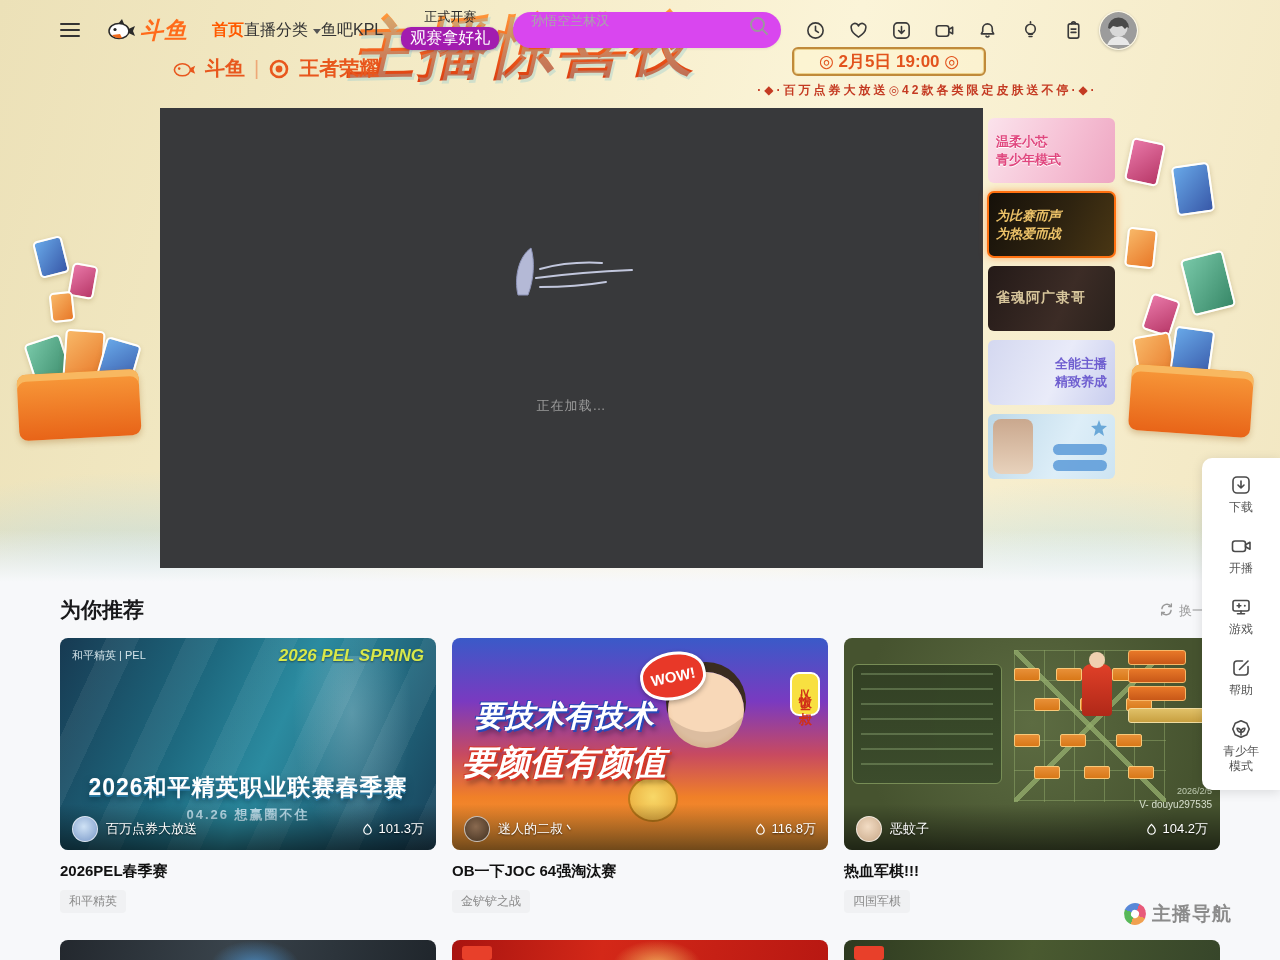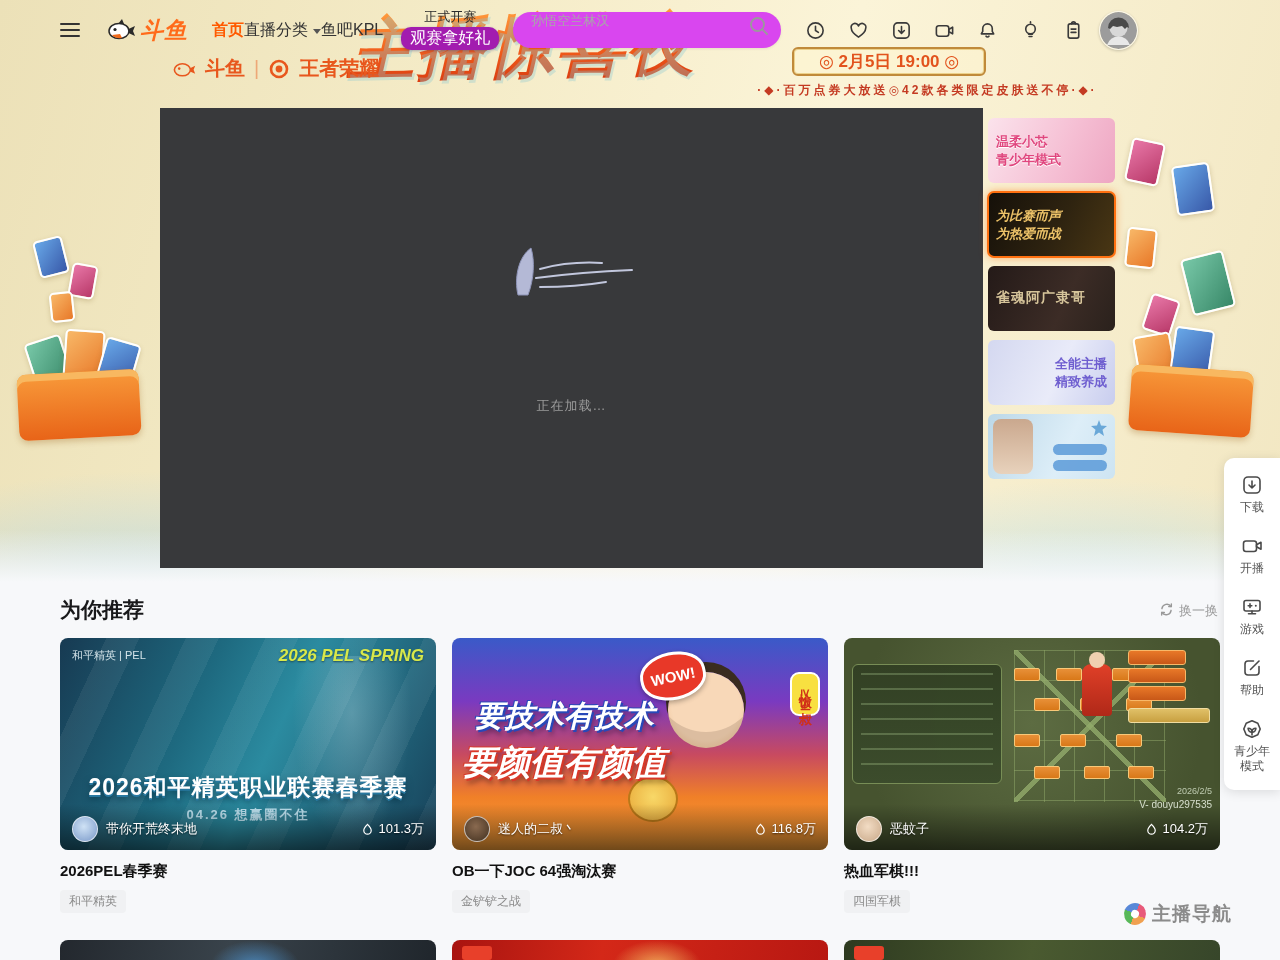--- a/index.html
+++ b/index.html
@@ -102,21 +102,21 @@
   .sc5 .sc-line2{color:#e8c8f8;font-weight:700;font-size:11px;text-align:right}
   .sc6{background:linear-gradient(115deg,#bcd8e8,#ddeef8 60%,#cde4f2)}
   .sc6::before{content:"";position:absolute;left:5px;top:5px;width:40px;height:55px;border-radius:8px;
     background:linear-gradient(180deg,#caa88e,#e8d2bc)}
   .sc-pill{position:absolute;right:8px;width:54px;height:11px;border-radius:6px;background:#5a9ad8;opacity:.85}
   .sc-pill.p1{top:30px}.sc-pill.p2{top:46px}
   .sc-star{position:absolute;right:8px;top:6px}
 
   
   .toolbar{position:absolute;top:458px;right:0;width:48px;background:#fff;border-radius:10px 0 0 10px;
-    box-shadow:0 2px 12px rgba(0,0,0,.12);padding:16px 4px;z-index:30;display:flex;flex-direction:column;gap:20px;align-items:center}
+    box-shadow:0 2px 12px rgba(0,0,0,.12);padding:16px 15px;z-index:30;display:flex;flex-direction:column;gap:20px;align-items:center}
   .tool{display:flex;flex-direction:column;align-items:center;gap:4px;cursor:pointer;color:#4a4a4a}
   .tool b{font-weight:400;font-size:12px;color:#555;text-align:center;line-height:1.25;width:40px}
 
   
   .section-title{position:absolute;top:596px;left:60px;margin:0;font-size:21px;font-weight:800;color:#18181a;z-index:5}
   .refresh{position:absolute;top:602px;right:62px;display:flex;gap:5px;color:#999;font-size:13px;cursor:pointer;z-index:5}
   .cards{position:absolute;top:638px;left:60px;display:grid;grid-template-columns:repeat(3,376px);gap:16px;z-index:5}
   .thumb{width:376px;height:212px;border-radius:8px;position:relative;overflow:hidden;cursor:pointer}
   .meta{position:absolute;left:0;right:0;bottom:0;height:46px;display:flex;align-items:center;
     padding:12px 12px 8px;box-sizing:border-box;background:linear-gradient(180deg,transparent,rgba(0,0,0,.55));color:#fff}
@@ -441,21 +441,21 @@
 
     <article class="rec-card">
       <div class="thumb t1">
         <div class="t1-girl"></div>
         <span class="t1-brand">和平精英 | PEL</span>
         <span class="t1-season">2026 PEL SPRING</span>
         <div class="t1-headline">2026和平精英职业联赛春季赛</div>
         <div class="t1-sub">04.26 想赢圈不住</div>
         <div class="meta">
           <span class="avatar-sm av1"></span>
-          <span class="streamer">带你开荒终末地</span>
+          <span class="streamer">百万点券大放送</span>
           <span class="viewers">
             <svg width="13" height="13" viewBox="0 0 14 14" fill="none" stroke="#fff" stroke-width="1.3">
                 <path d="M7 1.5 C5 3.5 3 5.5 3 8 a4 4 0 0 0 8 0 C11 5.5 9 3.5 7 1.5 Z"></path>
               </svg>
             <span>101.3万</span>
           </span>
         </div>
       </div>
       <h3 class="rec-title">2026PEL春季赛</h3>
       <span class="tag">和平精英</span>

